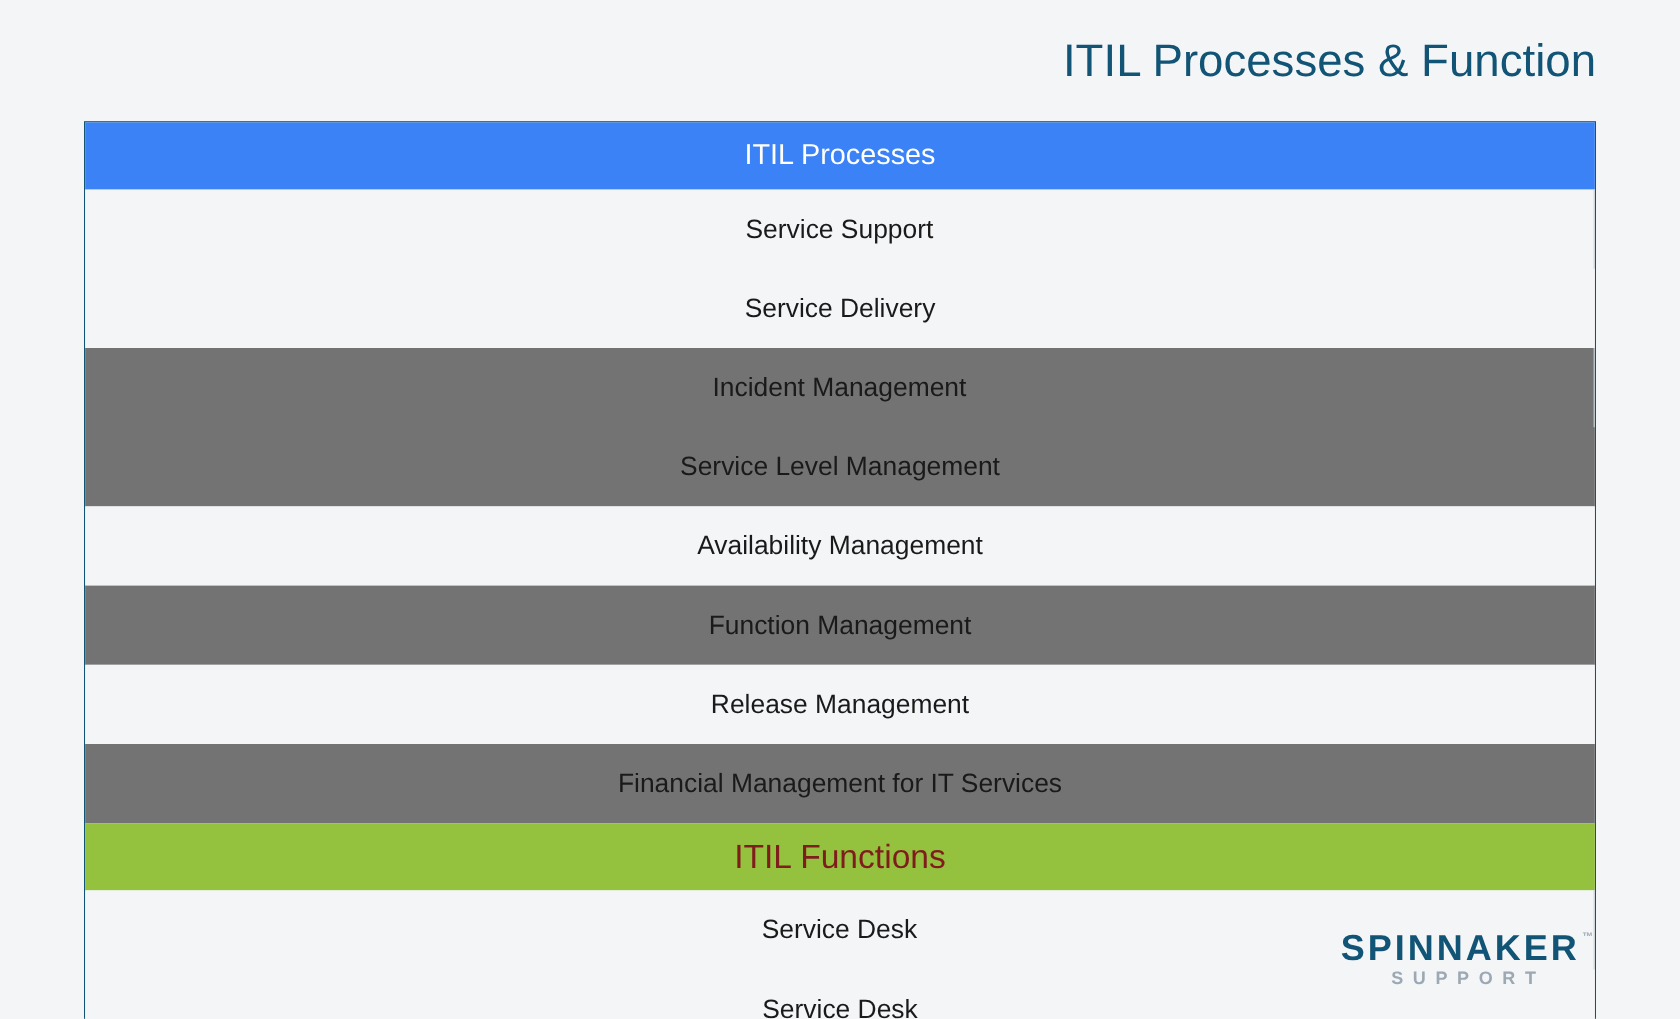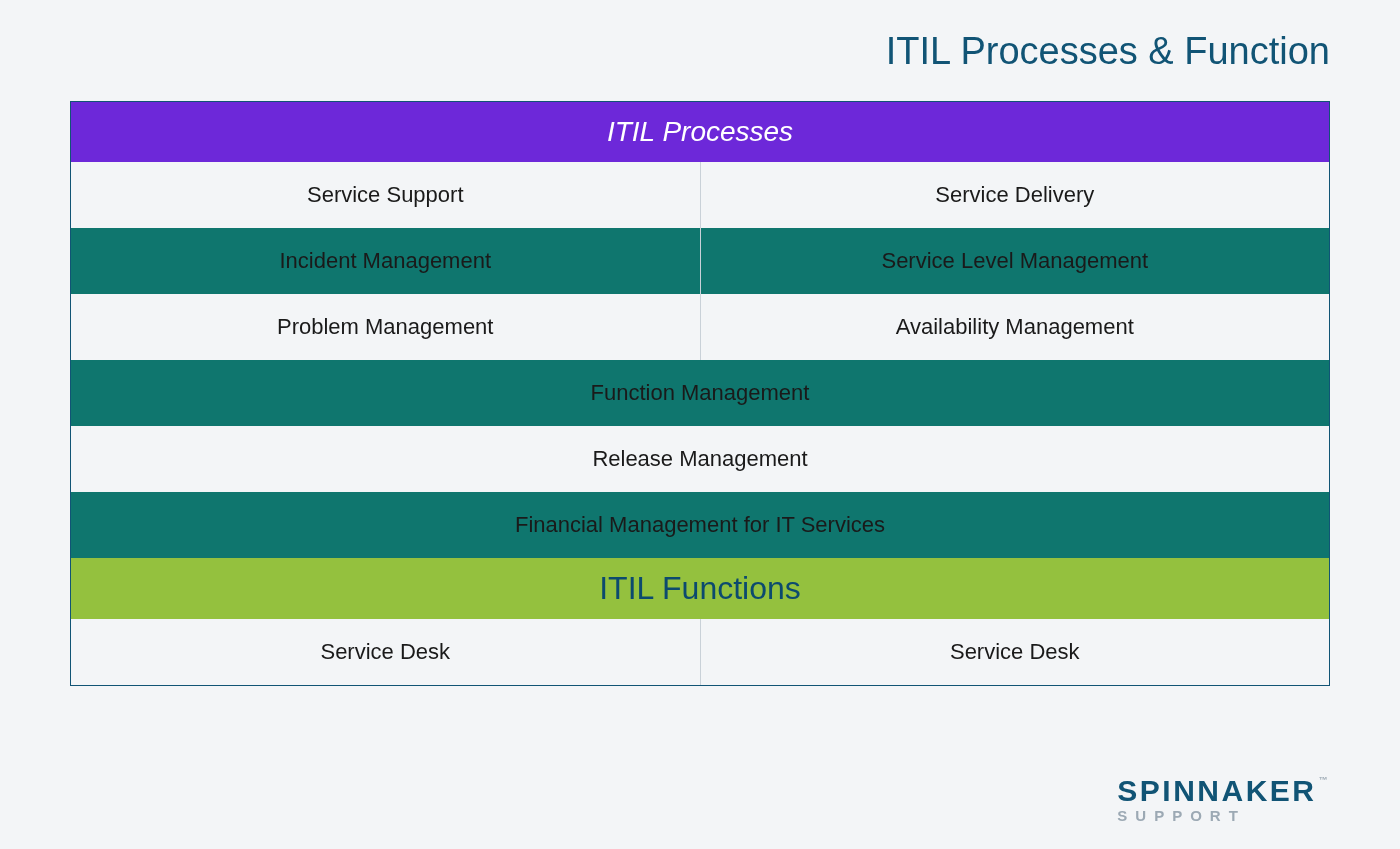--- a/index.html
+++ b/index.html
@@ -15,62 +15,62 @@
       text-align: right;
       font-size: 38px;
       font-weight: 500;
       color: #115475;
       margin-bottom: 28px;
     }
     .table-wrap {
       border: 1px solid #115475;
     }
     .header-processes {
-      background: #6d28d9;
+      background: #3b82f6;
       color: #fff;
       text-align: center;
-      font-size: 28px;
+      font-size: 24px;
       font-weight: 400;
       padding: 14px 0;
-      font-style: italic;
     }
     .header-functions {
       background: #94c13e;
-      color: #0c4a6e;
+      color: #7f1d1d;
       text-align: center;
-      font-size: 32px;
+      font-size: 28px;
       font-weight: 400;
       padding: 12px 0;
     }
     .row {
       display: flex;
+      flex-direction: column;
     }
     .cell {
       flex: 1;
       text-align: center;
       font-size: 22px;
       color: #1a1a1a;
       padding: 20px 0;
       border-right: 1px solid #c9d1d8;
     }
     .cell:last-child {
       border-right: none;
     }
     .row.light {
       background: #f3f5f7;
     }
     .row.shade {
-      background: #0f766e;
+      background: #737373;
     }
     .logo {
       position: absolute;
       right: 70px;
       bottom: 26px;
       color: #115475;
-      text-align: left;
+      text-align: center;
       line-height: 1;
       margin-left: 36px;
     }
     .logo-main {
       font-size: 30px;
       font-weight: 700;
       letter-spacing: 2.5px;
     }
     .logo-sub {
       font-size: 15px;
@@ -97,21 +97,20 @@
 
   <div class="row light">
     <div class="cell">Service Support</div>
     <div class="cell">Service Delivery</div>
   </div>
   <div class="row shade">
     <div class="cell">Incident Management</div>
     <div class="cell">Service Level Management</div>
   </div>
   <div class="row light">
-    <div class="cell">Problem Management</div>
     <div class="cell">Availability Management</div>
   </div>
   <div class="row shade">
     <div class="cell">Function Management</div>
   </div>
   <div class="row light">
     <div class="cell">Release Management</div>
   </div>
   <div class="row shade">
     <div class="cell">Financial Management for IT Services</div>

